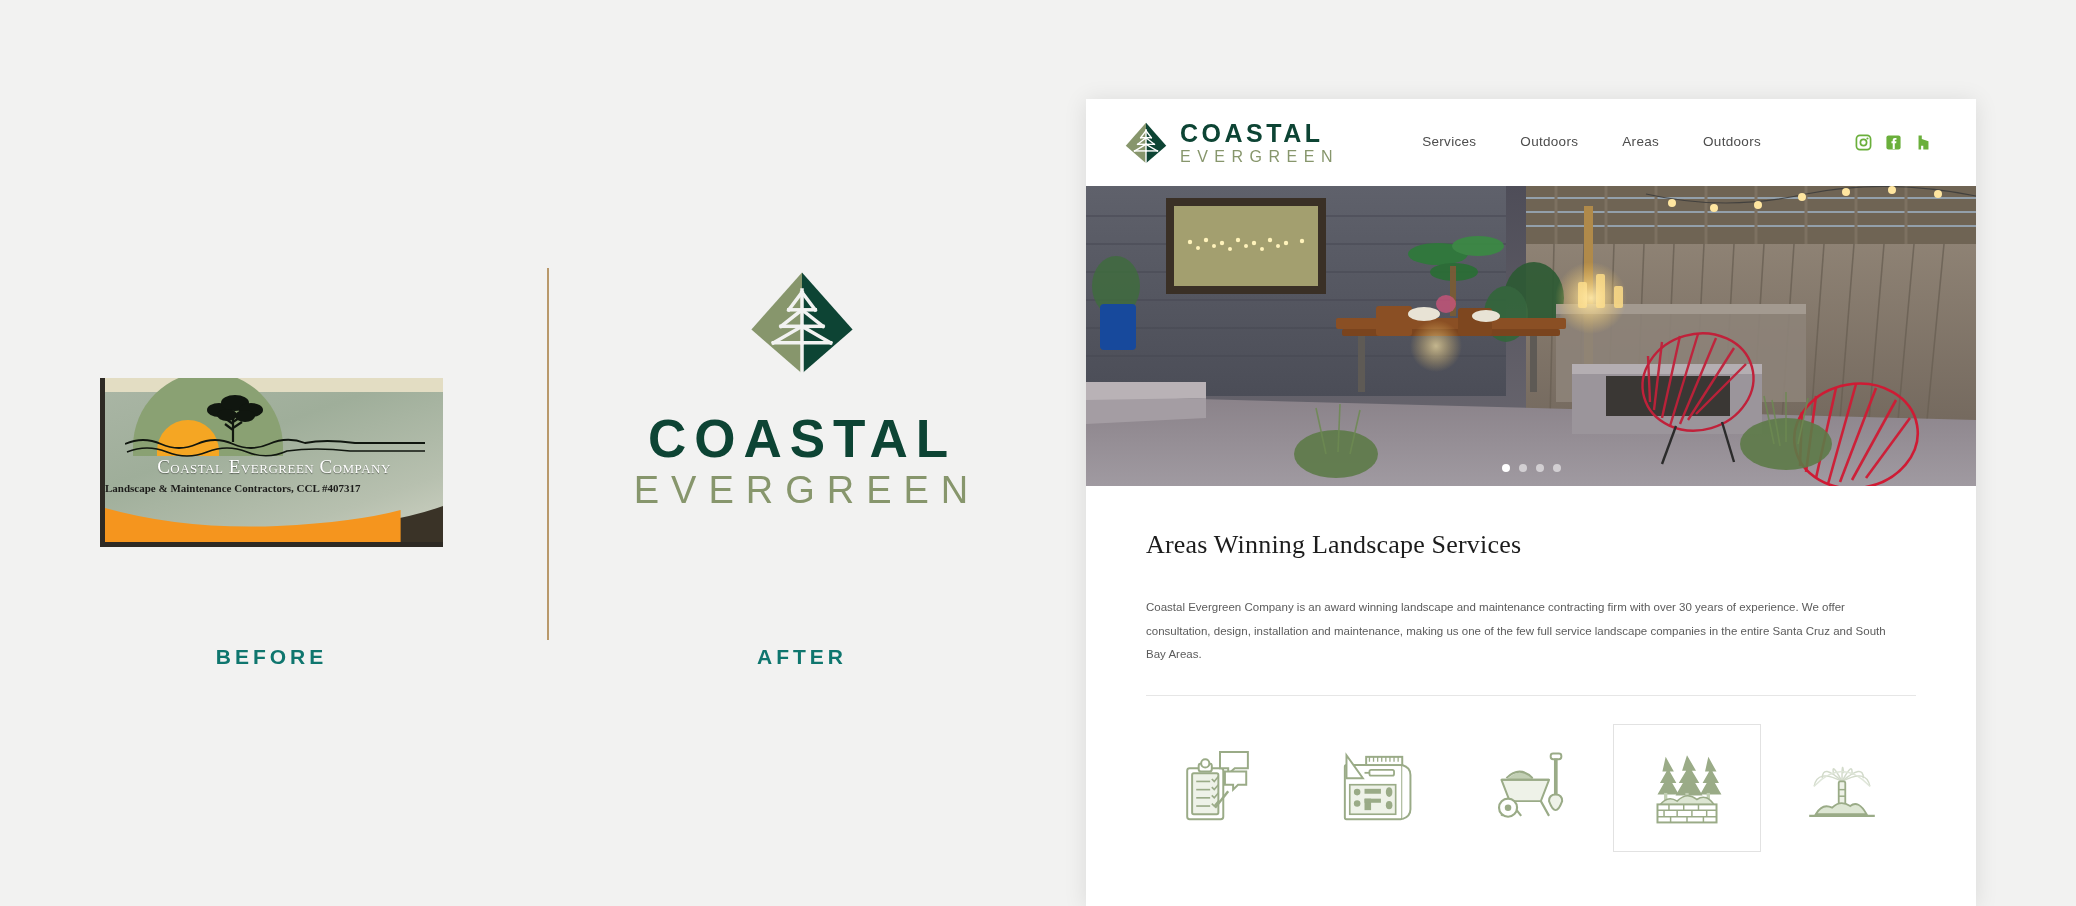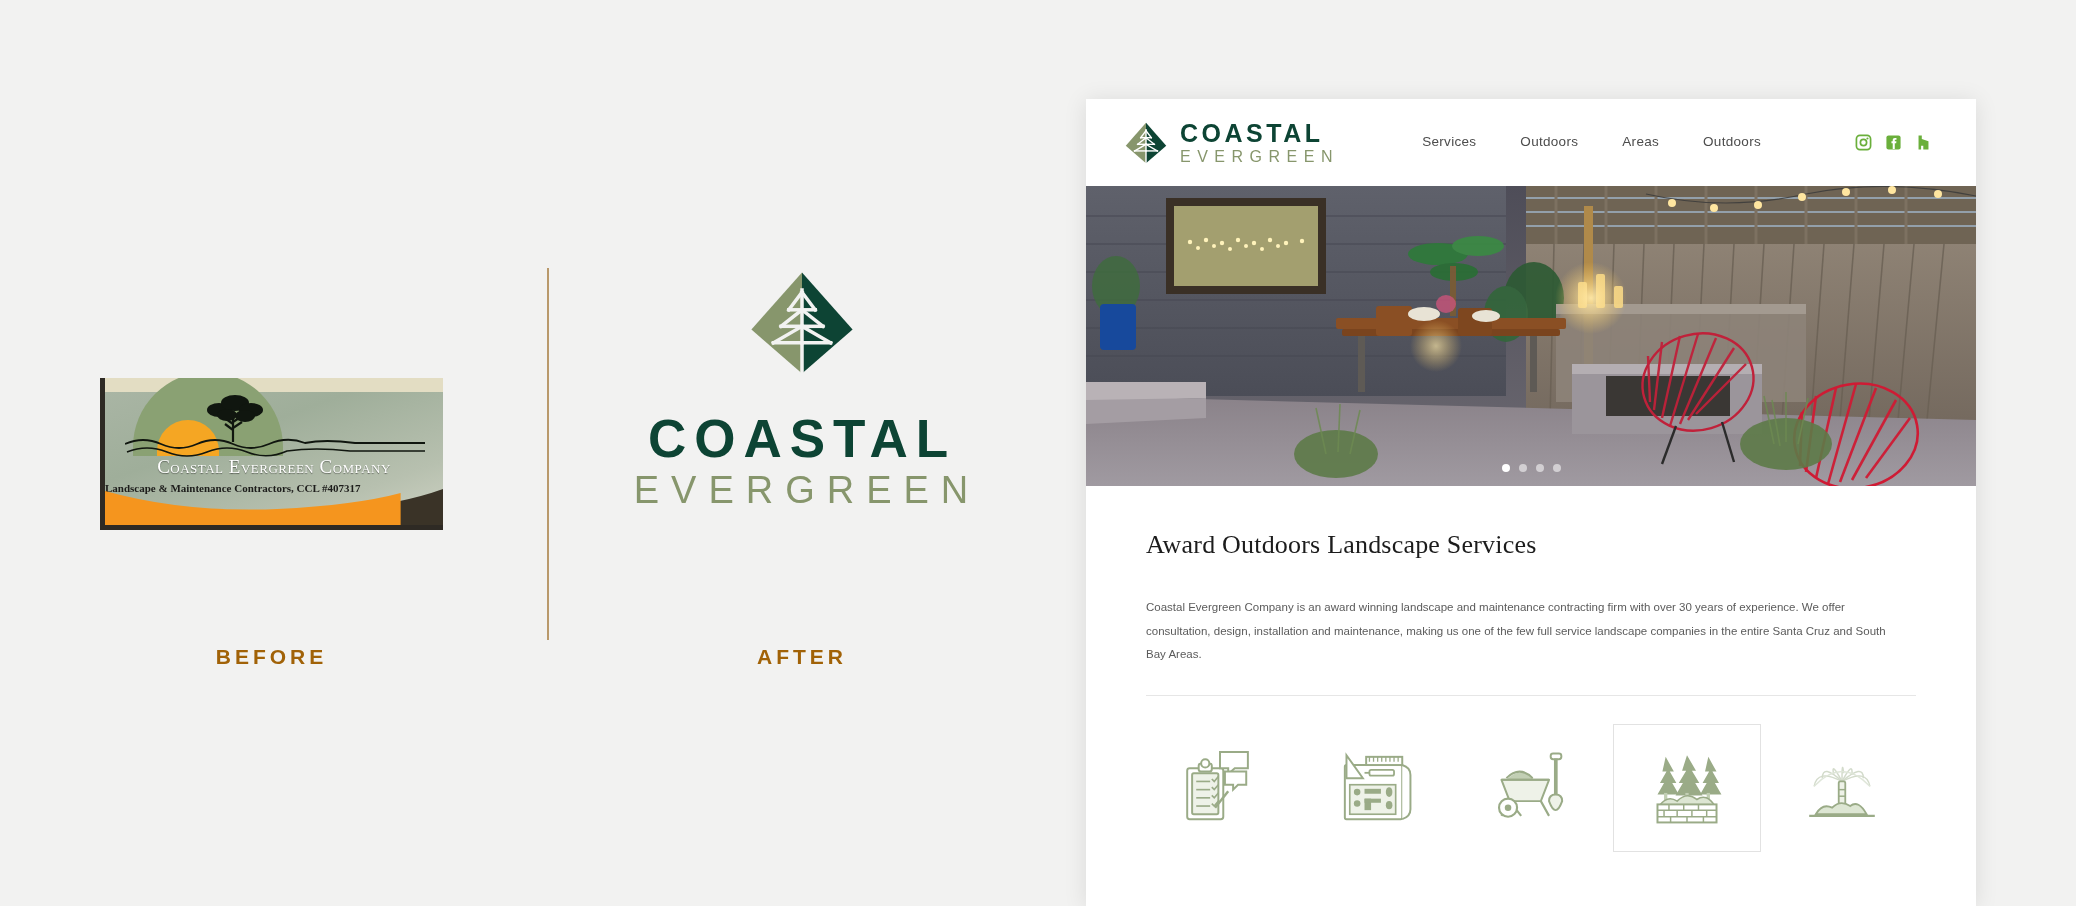--- a/index.html
+++ b/index.html
@@ -33,21 +33,21 @@
     height: 372px;
     background: #b9996b;
   }
 
   
   .before-panel {
     position: absolute;
     left: 100px;
     top: 378px;
     width: 343px;
-    height: 152px;
+    height: 169px;
     padding-left: 33px;
   }
 
   .legacy-logo {
     position: absolute;
     inset: 0;
     overflow: hidden;
     border-left: 5px solid #2e2a24;
     border-bottom: 5px solid #2e2a24;
     background: #ded8bd;
@@ -178,21 +178,21 @@
     line-height: 1;
     padding-left: 10px;
   }
 
   .ba-label {
     position: absolute;
     top: 645px;
     font-size: 21px;
     font-weight: bold;
     letter-spacing: 4px;
-    color: #a16207;
+    color: #0f766e;
   }
   .ba-label.before { left: 100px; width: 343px; text-align: center; }
   .ba-label.after  { left: 617px; width: 370px; text-align: center; }
 
   
 
   .browser {
     position: absolute;
     left: 1086px;
     top: 99px;
@@ -662,21 +662,21 @@
 
     <div class="hero-dots">
       <span class="hero-dot active"></span>
       <span class="hero-dot"></span>
       <span class="hero-dot"></span>
       <span class="hero-dot"></span>
     </div>
   </div>
 
   <div class="site-content">
-    <h2 class="content-heading">Award Outdoors Landscape Services</h2>
+    <h2 class="content-heading">Areas Winning Landscape Services</h2>
 
     <p class="content-body">Coastal Evergreen Company is an award winning landscape and maintenance contracting firm with over 30 years of experience. We offer consultation, design, installation and maintenance, making us one of the few full service landscape companies in the entire Santa Cruz and South Bay Areas.</p>
 
     <div class="content-rule"></div>
 
     <div class="services-row">
 
       <div class="service-card">
         <svg class="service-icon" viewBox="0 0 100 100">
           <g stroke="#9aab87" stroke-width="2.4" fill="#ffffff">

